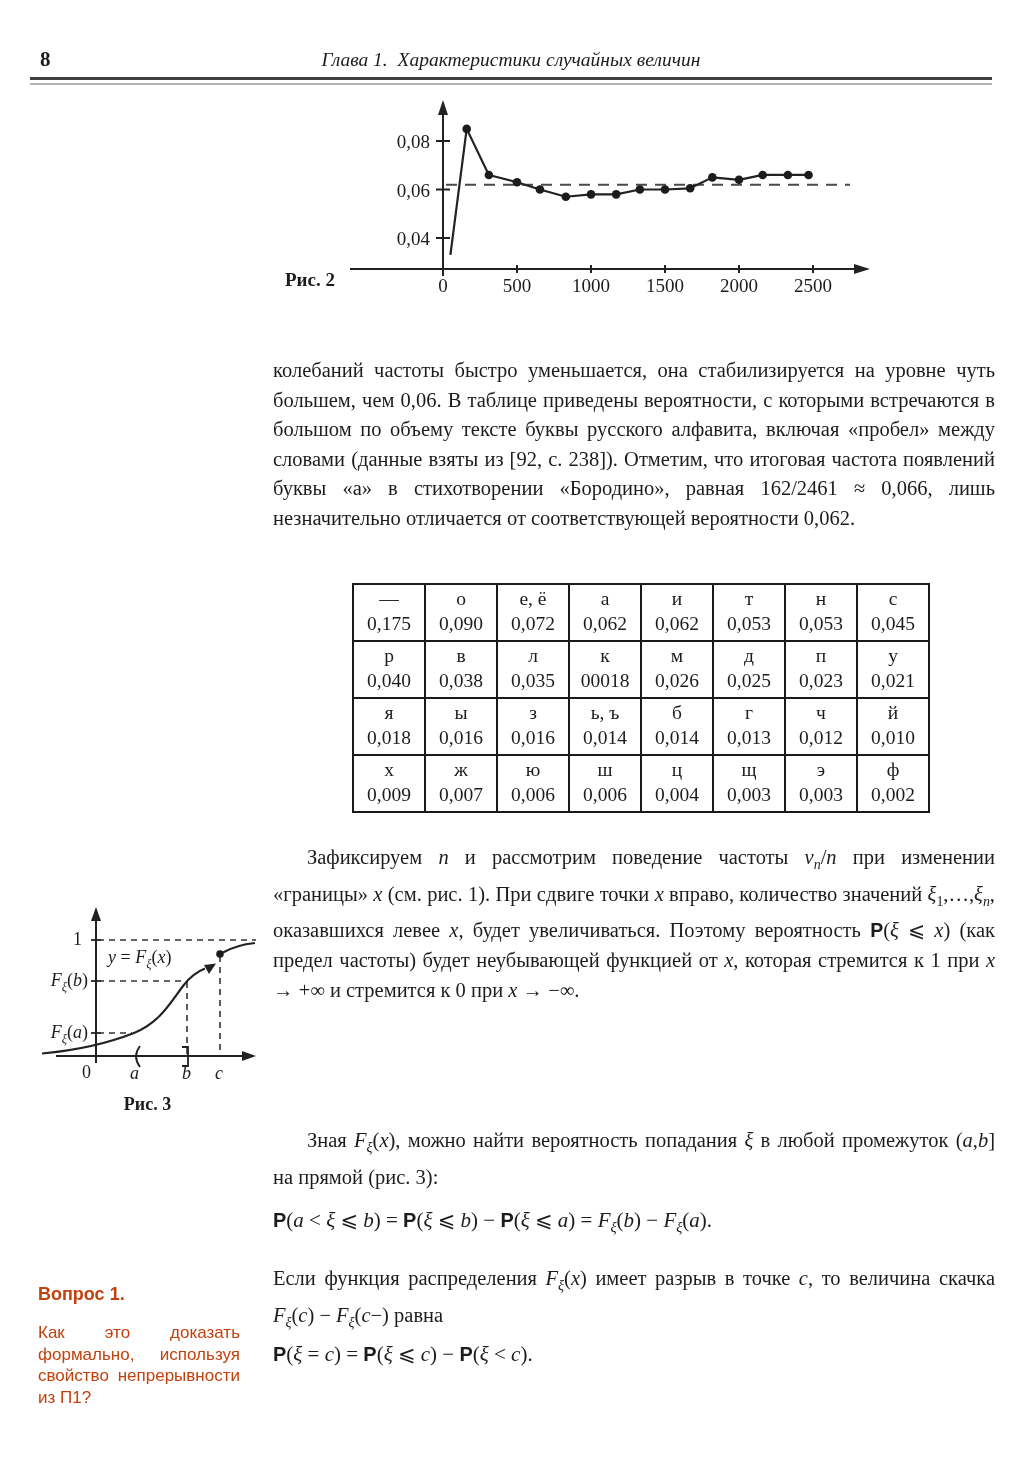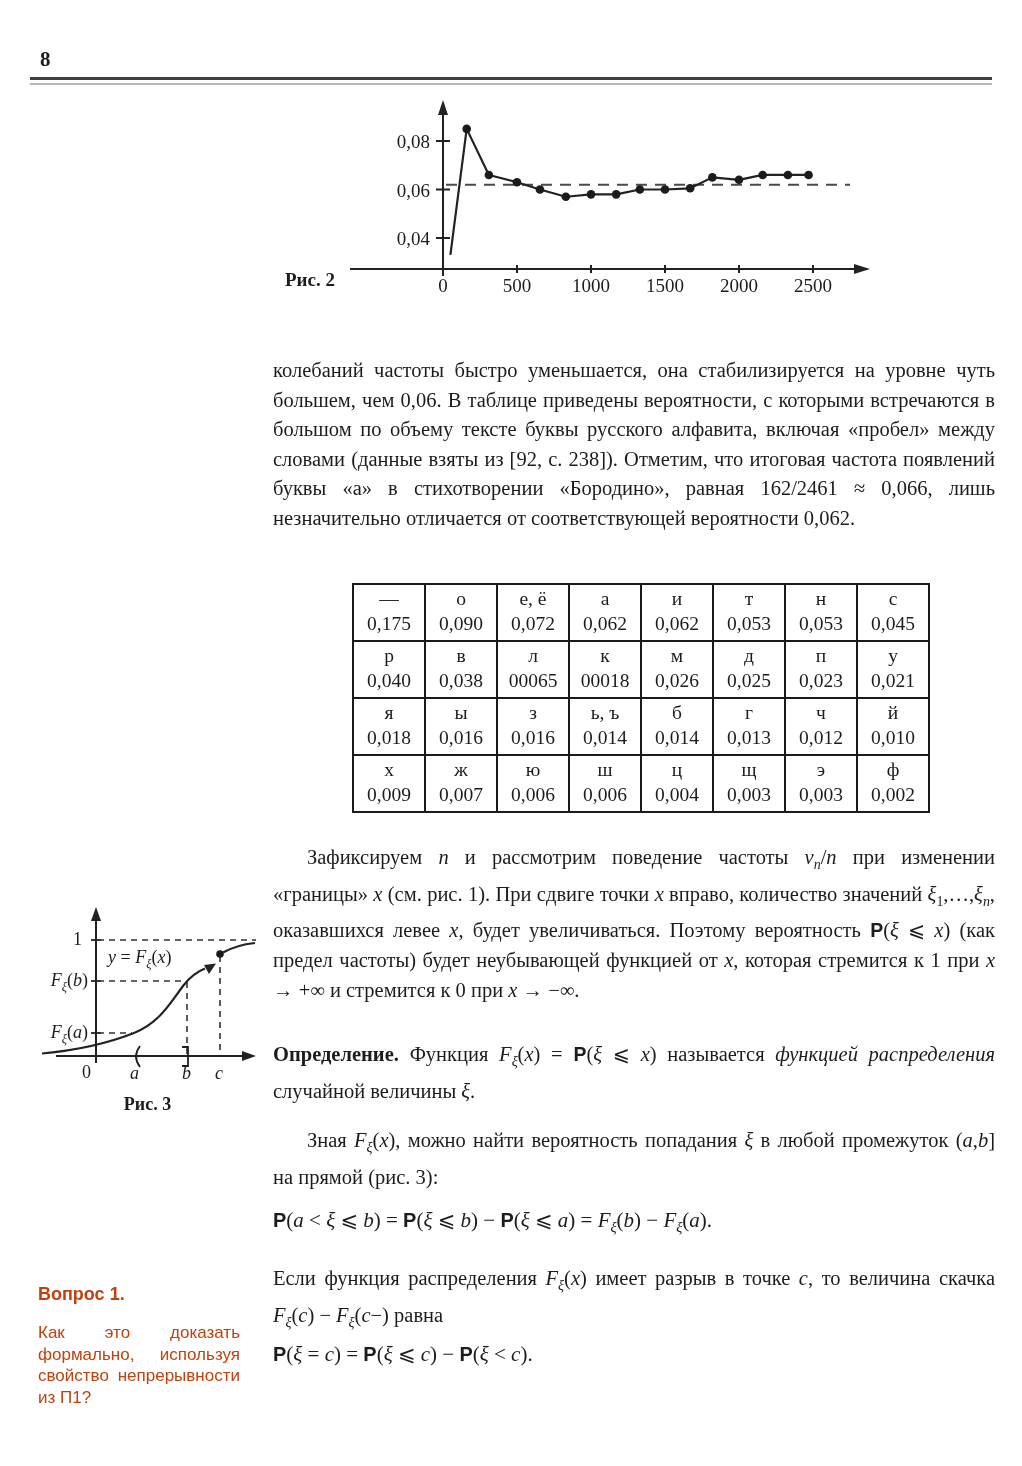--- a/index.html
+++ b/index.html
@@ -41,20 +41,21 @@
   .mnote{width:202px;font-family:"Liberation Sans","DejaVu Sans",sans-serif;color:#c2410c;}
   .mnote .t{font-weight:bold;font-size:18px;line-height:22px;}
   .mnote .b{font-size:17px;line-height:21.5px;text-align:justify;margin-top:17px;}
 </style>
 </head>
 <body>
 
 <div class="page">
 
   <div class="abs page-num" style="left:40px;top:47px;">8</div>
+  <div class="abs chapter" style="left:0;top:49px;">Глава 1. Характеристики случайных величин</div>
   <div class="abs rule-dark" style="left:30px;top:77px;width:962px;"></div>
   <div class="abs rule-gray" style="left:30px;top:83px;width:962px;"></div>
 
   <svg id="fig2-svg" class="abs" style="left:280px;top:95px;" width="600" height="205" viewBox="0 0 600 205">
       <line x1="70" y1="174" x2="576" y2="174" stroke="#222" stroke-width="2"></line>
       <polygon points="590,174 574,169 574,179" fill="#222"></polygon>
       <line x1="163" y1="181" x2="163" y2="16" stroke="#222" stroke-width="2"></line>
       <polygon points="163,5 158,20 168,20" fill="#222"></polygon>
       <text x="163" y="197" text-anchor="middle" class="tick">0</text>
       <line x1="237" y1="170" x2="237" y2="178" stroke="#222" stroke-width="2"></line>
@@ -135,21 +136,21 @@
           <td>
             <span class="lt">р</span>
             <span class="pv">0,040</span>
           </td>
           <td>
             <span class="lt">в</span>
             <span class="pv">0,038</span>
           </td>
           <td>
             <span class="lt">л</span>
-            <span class="pv">00065</span>
+            <span class="pv">0,035</span>
           </td>
           <td>
             <span class="lt">к</span>
             <span class="pv">00018</span>
           </td>
           <td>
             <span class="lt">м</span>
             <span class="pv">0,026</span>
           </td>
           <td>
@@ -268,21 +269,20 @@
     <div class="f3lab f3right" style="left:2px;top:68px;width:56px;"><i>F</i><sub><i>ξ</i></sub>(<i>b</i>)</div>
     <div class="f3lab f3right" style="left:2px;top:120px;width:56px;"><i>F</i><sub><i>ξ</i></sub>(<i>a</i>)</div>
     <div class="f3lab" style="left:78px;top:45px;width:100px;"><i>y</i> = <i>F</i><sub><i>ξ</i></sub>(<i>x</i>)</div>
     <div class="f3lab" style="left:52px;top:160px;">0</div>
     <div class="f3lab" style="left:100px;top:161px;"><i>a</i></div>
     <div class="f3lab" style="left:152px;top:161px;"><i>b</i></div>
     <div class="f3lab" style="left:185px;top:161px;"><i>c</i></div>
     <div class="f3lab figcap" style="left:0;top:192px;width:235px;text-align:center;">Рис. 3</div>
   </div>
 
-  <div class="abs para" style="left:273px;top:1040px;"><b>Определение.</b> Функция <i>F</i><sub><i>ξ</i></sub>(<i>x</i>) = <span class="mP">P</span>(<i>ξ</i> ⩽ <i>x</i>) называется <i>функцией распределения</i> случайной величины <i>ξ</i>.</div>
 
   <div class="abs para indent" style="left:273px;top:1126px;">Зная <i>F</i><sub><i>ξ</i></sub>(<i>x</i>), можно найти вероятность попадания <i>ξ</i> в любой промежуток (<i>a</i>,<i>b</i>] на прямой (рис. 3):</div>
 
   <div class="abs formula" style="left:273px;top:1208px;"><span class="mP">P</span>(<i>a</i> &lt; <i>ξ</i> ⩽ <i>b</i>) = <span class="mP">P</span>(<i>ξ</i> ⩽ <i>b</i>) − <span class="mP">P</span>(<i>ξ</i> ⩽ <i>a</i>) = <i>F</i><sub><i>ξ</i></sub>(<i>b</i>) − <i>F</i><sub><i>ξ</i></sub>(<i>a</i>).</div>
 
   <div class="abs para" style="left:273px;top:1264px;">Если функция распределения <i>F</i><sub><i>ξ</i></sub>(<i>x</i>) имеет разрыв в точке <i>c</i>, то величина скачка <i>F</i><sub><i>ξ</i></sub>(<i>c</i>) − <i>F</i><sub><i>ξ</i></sub>(<i>c</i>−) равна</div>
 
   <div class="abs formula" style="left:273px;top:1342px;"><span class="mP">P</span>(<i>ξ</i> = <i>c</i>) = <span class="mP">P</span>(<i>ξ</i> ⩽ <i>c</i>) − <span class="mP">P</span>(<i>ξ</i> &lt; <i>c</i>).</div>
 
   <div class="abs mnote" style="left:38px;top:1283px;">

